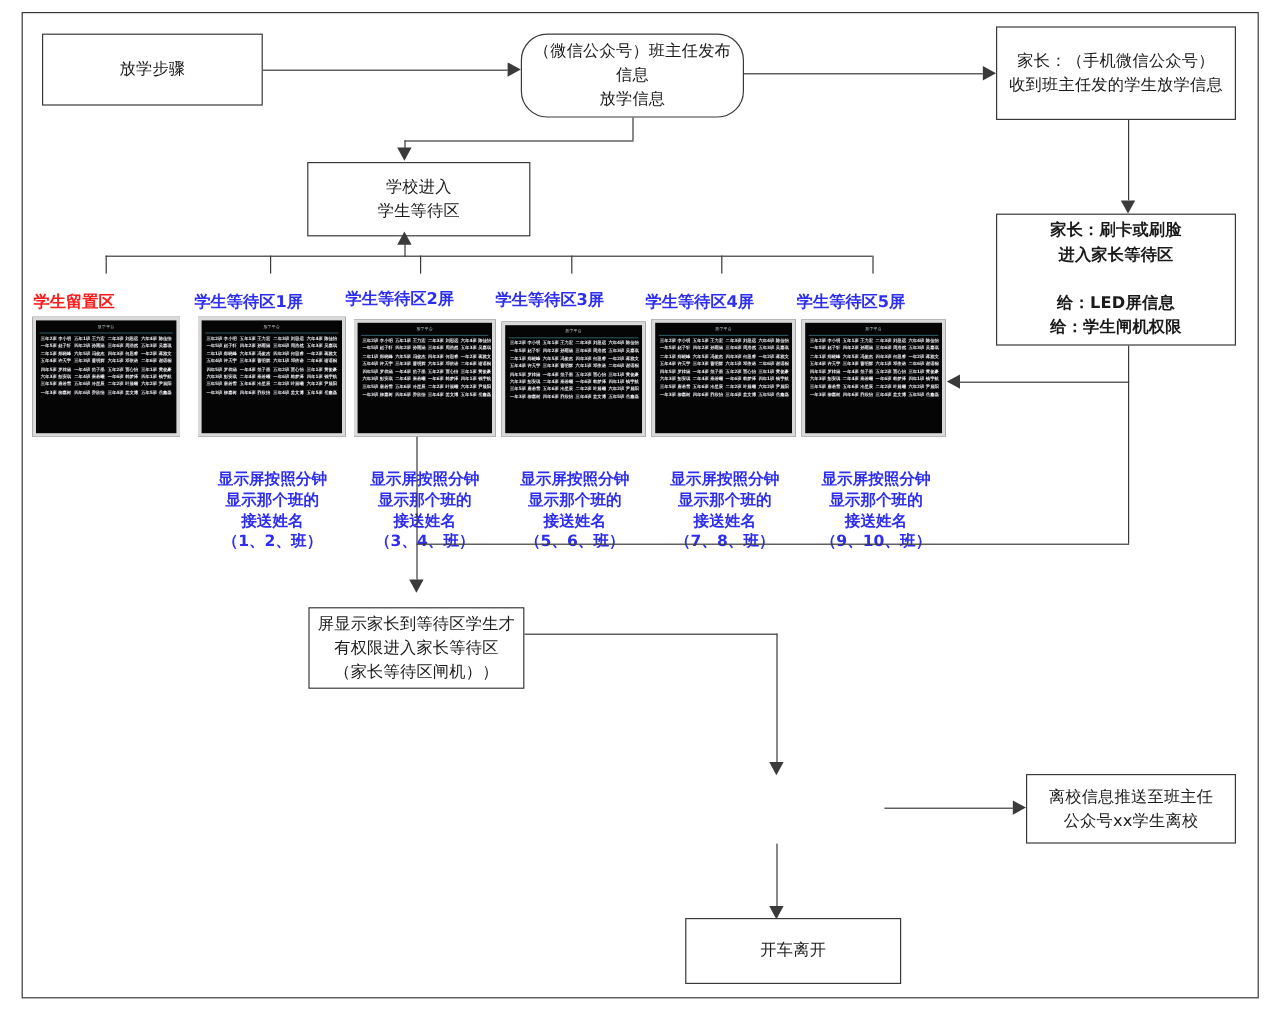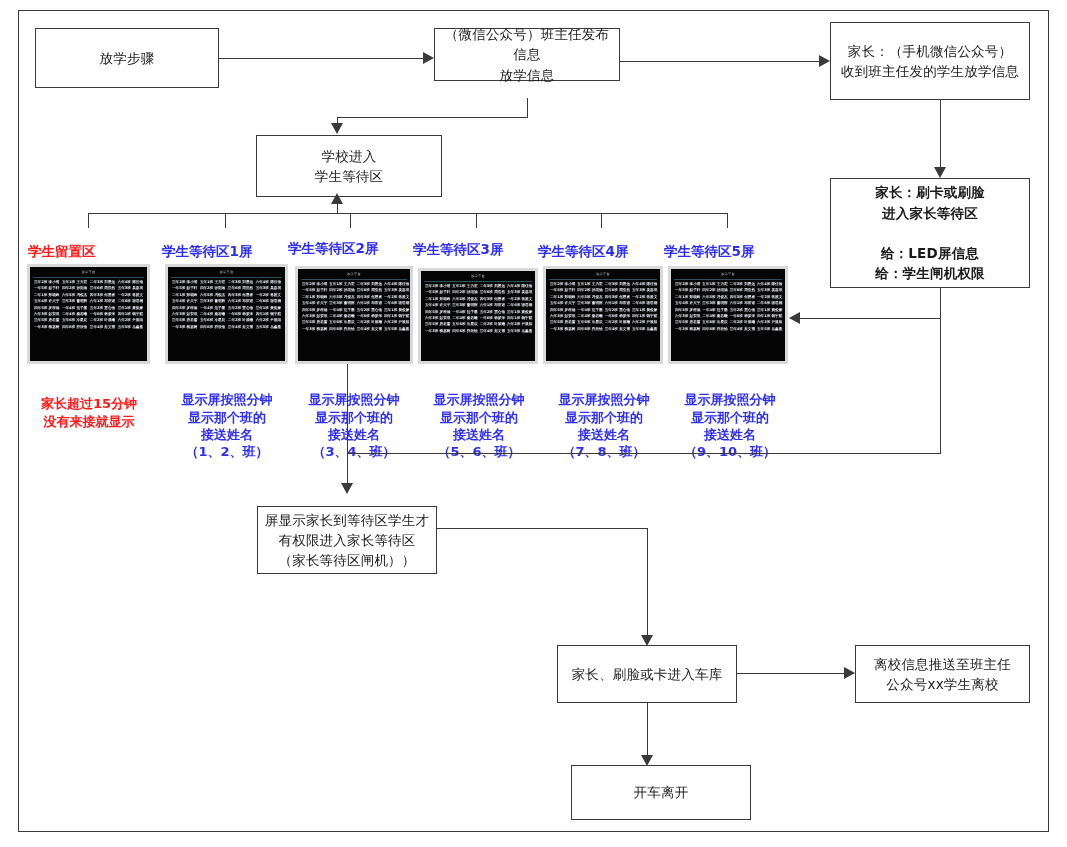--- a/index.html
+++ b/index.html
@@ -147,21 +147,21 @@
 <body>
 
 <div id="canvas">
 
   <div class="outer-frame"></div>
 
   <div class="box" style="left:35px; top:28px; width:184px; height:60px;">
     <span class="txt">放学步骤</span>
   </div>
 
-  <div class="box" style="left:434px; top:28px; width:186px; height:53px;">
+  <div class="box" style="left:434px; top:28px; width:186px; height:70px;border-radius:22px;">
     <span class="txt">（微信公众号）班主任发布信息
 放学信息</span>
   </div>
 
   <div class="box" style="left:830px; top:22px; width:200px; height:78px;">
     <span class="txt">家长：（手机微信公众号）
 收到班主任发的学生放学信息</span>
   </div>
 
   <div class="box bold" style="left:830px; top:178px; width:200px; height:110px;">
@@ -534,24 +534,20 @@
         </div>
         <div class="led-row">
           <span class="led-cell">一年3班 柳嘉树</span>
           <span class="led-cell">四年6班 乔欣怡</span>
           <span class="led-cell">三年4班 姜文博</span>
           <span class="led-cell">五年5班 岳鑫磊</span>
         </div>
       </div>
   </div>
 
-  <div class="caption red" style="left:22px;  top:378px; width:134px;">
-    <span>家长超过15分钟
-没有来接就显示</span>
-  </div>
   <div class="caption" style="left:160px; top:374px; width:134px;">
     <span>显示屏按照分钟
 显示那个班的
 接送姓名
 （1、2、班）</span>
   </div>
   <div class="caption" style="left:287px; top:374px; width:134px;">
     <span>显示屏按照分钟
 显示那个班的
 接送姓名
@@ -588,23 +584,20 @@
   <div class="box" style="left:257px; top:506px; width:180px; height:68px;">
     <span class="txt">屏显示家长到等待区学生才
 有权限进入家长等待区
 （家长等待区闸机））</span>
   </div>
 
   <div class="hline" style="left:437px; top:528px; width:211px;"></div>
   <div class="vline" style="left:647px; top:528px; height:107px;"></div>
   <div class="arrow down" style="left:641px; top:635px;"></div>
 
-  <div class="box" style="left:557px; top:645px; width:180px; height:58px;">
-    <span class="txt">家长、刷脸或卡进入车库</span>
-  </div>
 
   <div class="box" style="left:855px; top:645px; width:175px; height:58px;">
     <span class="txt">离校信息推送至班主任
 公众号xx学生离校</span>
   </div>
 
   <div class="hline" style="left:737px; top:673px; width:107px;"></div>
   <div class="arrow right" style="left:844px; top:667px;"></div>
 
   <div class="vline" style="left:647px; top:703px; height:52px;"></div>

